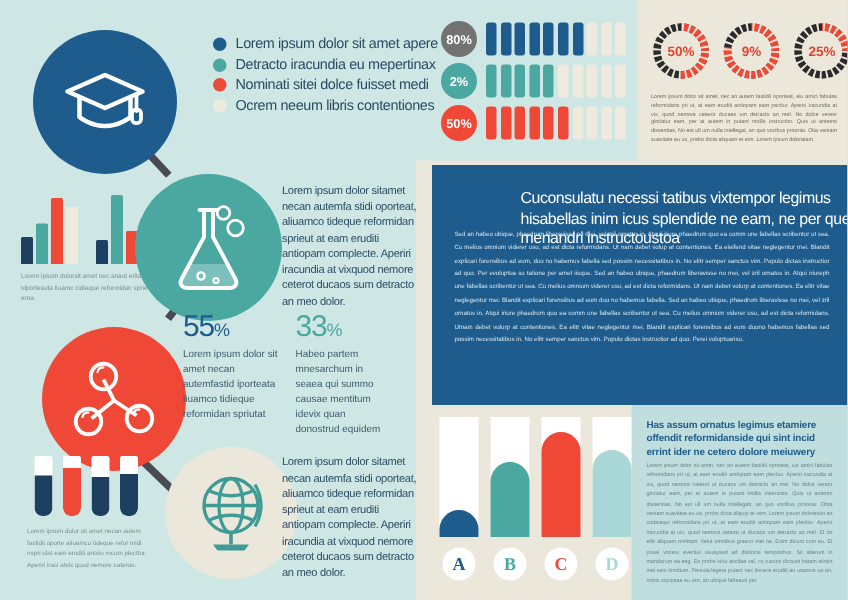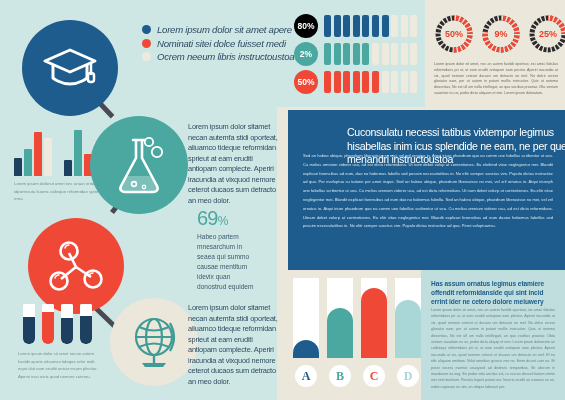--- a/index.html
+++ b/index.html
@@ -22,21 +22,21 @@
 
   
   #cap-circle {
     position:absolute; left:22px; top:20px; width:96px; height:96px;
     border-radius:50%; background:#1d5c8c;
     display:flex; align-items:center; justify-content:center;
   }
   #legend { position:absolute; left:142px; top:24px; width:140px; }
   .legend-row { display:flex; align-items:center; margin-bottom:2.5px; }
   .legend-dot { width:9px; height:9px; border-radius:50%; margin-right:6px; flex:0 0 auto; }
-  .legend-text { font-size:9.6px; color:#2c4a63; letter-spacing:-0.25px; white-space:nowrap;font-style:italic; }
+  .legend-text { font-size:9.6px; color:#2c4a63; letter-spacing:-0.25px; white-space:nowrap; }
 
   
   #barrows { position:absolute; left:294px; top:14px; }
   .barrow { display:flex; align-items:center; height:24px; margin-bottom:4px; }
   .barrow-badge {
     width:24px; height:24px; border-radius:50%; color:#fff;
     font-size:8.5px; font-weight:bold; display:flex; align-items:center;
     justify-content:center; flex:0 0 auto; margin-right:6px;
   }
   .barrow-cells { display:flex; gap:2.6px; }
@@ -175,32 +175,36 @@
       <rect x="47" y="27" width="6" height="9" rx="2.5" fill="none" stroke="#fff" stroke-width="2.5"></rect>
     </svg>
   </div>
 
   <div id="legend">
     <div class="legend-row">
       <span class="legend-dot" style="background:#1d5c8c"></span>
       <span class="legend-text">Lorem ipsum dolor sit amet apere</span>
     </div>
     <div class="legend-row">
+      <span class="legend-dot" style="background:#4aa8a1"></span>
+      <span class="legend-text">Detracto iracundia eu mepertinax</span>
+    </div>
+    <div class="legend-row">
       <span class="legend-dot" style="background:#ef4836"></span>
       <span class="legend-text">Nominati sitei dolce fuisset medi</span>
     </div>
     <div class="legend-row">
       <span class="legend-dot" style="background:#efeade"></span>
-      <span class="legend-text">Ocrem neeum libris instructoustoa</span>
+      <span class="legend-text">Ocrem neeum libris contentiones</span>
     </div>
   </div>
 
   <div id="barrows">
     <div class="barrow">
-      <span class="barrow-badge" style="background:#000000">80%</span>
+      <span class="barrow-badge" style="background:#737373">80%</span>
       <span class="barrow-cells" id="cells-0">
           <span class="cell" style="background: rgb(29, 92, 140);"></span>
           <span class="cell" style="background: rgb(29, 92, 140);"></span>
           <span class="cell" style="background: rgb(29, 92, 140);"></span>
           <span class="cell" style="background: rgb(29, 92, 140);"></span>
           <span class="cell" style="background: rgb(29, 92, 140);"></span>
           <span class="cell" style="background: rgb(29, 92, 140);"></span>
           <span class="cell" style="background: rgb(29, 92, 140);"></span>
           <span class="cell" style="background: rgb(239, 234, 222);"></span>
           <span class="cell" style="background: rgb(239, 234, 222);"></span>
@@ -305,23 +309,29 @@
       <line x1="29" y1="28" x2="44" y2="38" stroke="#fff" stroke-width="2.6"></line>
       <circle cx="22" cy="12" r="8.5" fill="none" stroke="#fff" stroke-width="2.6"></circle>
       <circle cx="12" cy="42" r="8.5" fill="none" stroke="#fff" stroke-width="2.6"></circle>
       <circle cx="46" cy="40" r="8.5" fill="none" stroke="#fff" stroke-width="2.6"></circle>
       <path d="M18 9 a4 4 0 0 1 4 -3" fill="none" stroke="#fff" stroke-width="1.5" stroke-linecap="round"></path>
       <path d="M8 39 a4 4 0 0 1 4 -3" fill="none" stroke="#fff" stroke-width="1.5" stroke-linecap="round"></path>
       <path d="M42 37 a4 4 0 0 1 4 -3" fill="none" stroke="#fff" stroke-width="1.5" stroke-linecap="round"></path>
     </svg>
   </div>
 
+  <div class="stat" id="stat-1">
+    <div class="stat-num" style="color:#1d5c8c">
+      <span>55</span><small>%</small>
+    </div>
+    <div class="stat-body">Lorem ipsum dolor sit amet necan autemfastid iporteata liuamco tidieque reformidan spriutat</div>
+  </div>
   <div class="stat" id="stat-2">
     <div class="stat-num" style="color:#4aa8a1">
-      <span>69</span><small>%</small>
+      <span>33</span><small>%</small>
     </div>
     <div class="stat-body">Habeo partem mnesarchum in seaea qui summo causae mentitum idevix quan donostrud equidem</div>
   </div>
 
   <div id="tubes">
       <div class="tube">
         <div class="tube-fill" style="height: 68%; background: rgb(29, 63, 96);"></div>
         <div class="tube-neck"></div>
       </div>
       <div class="tube">

